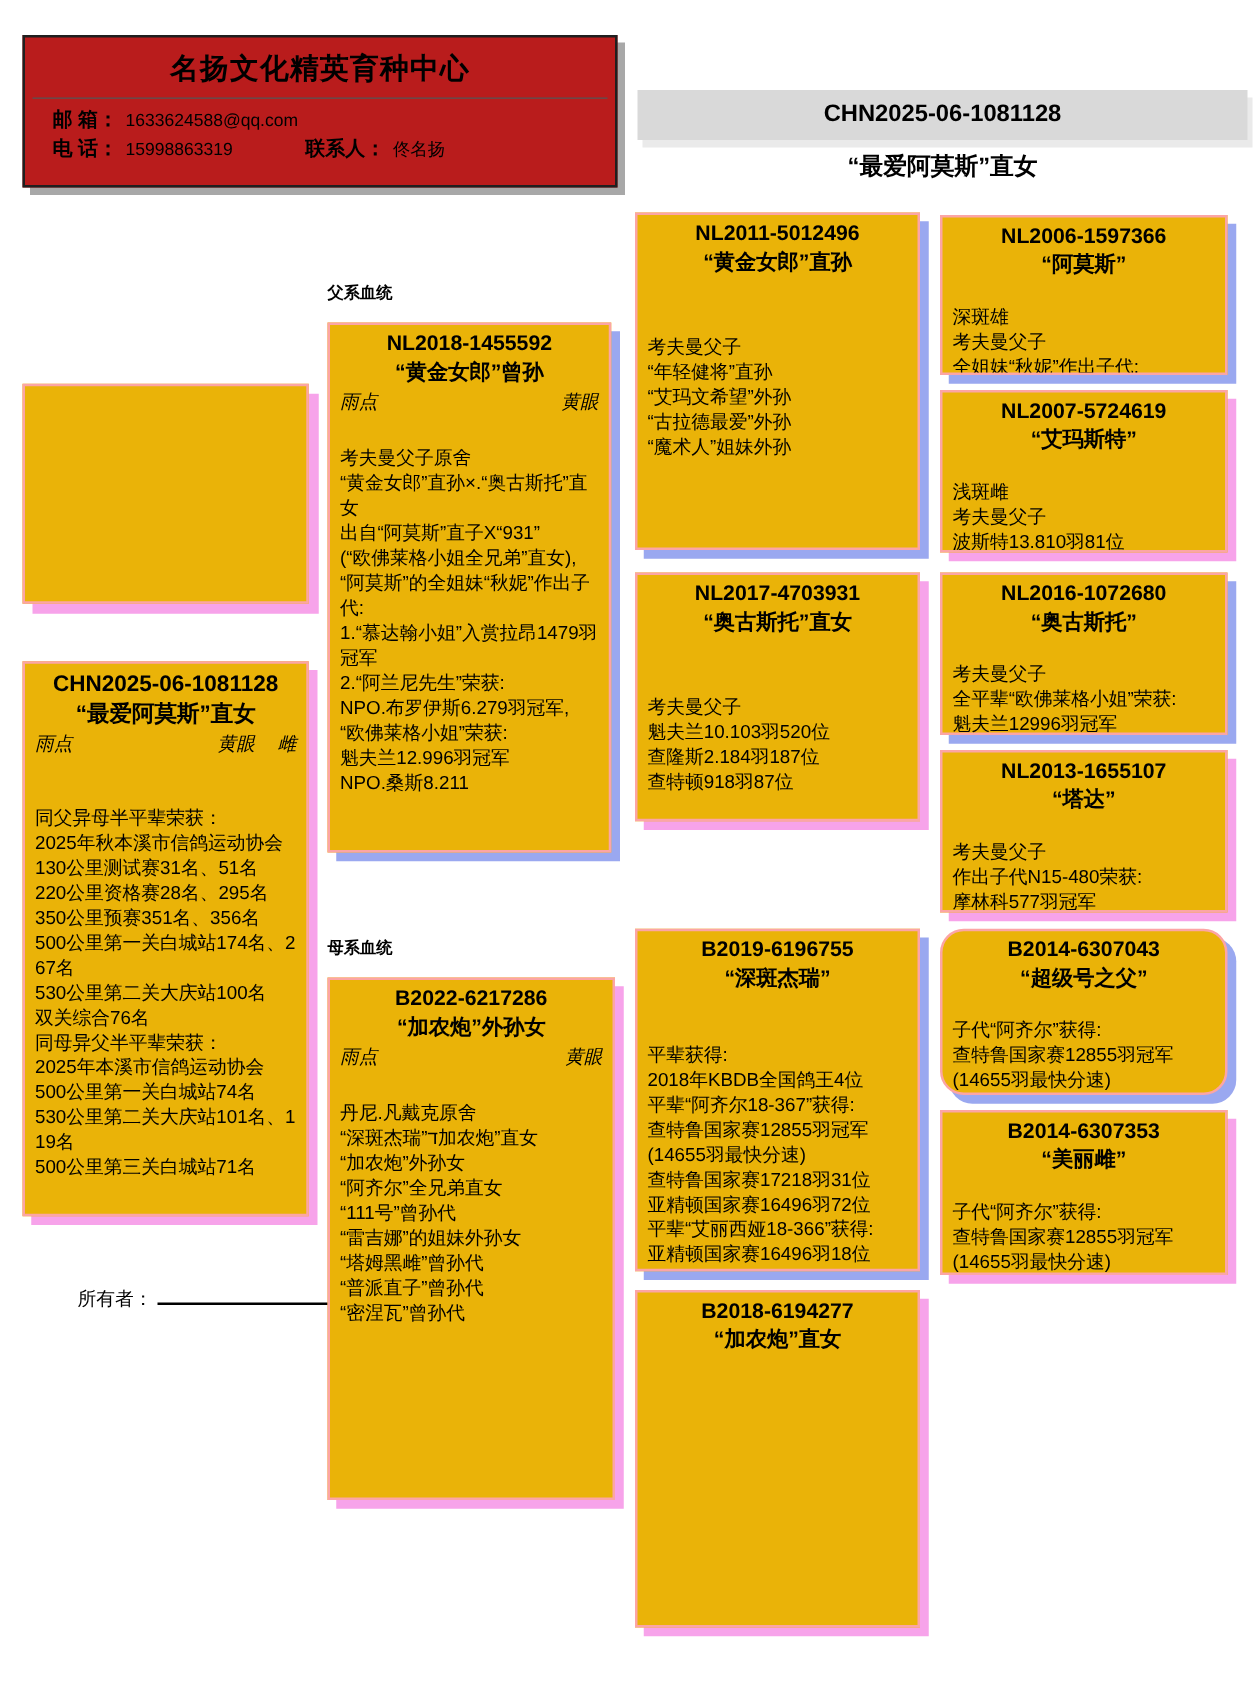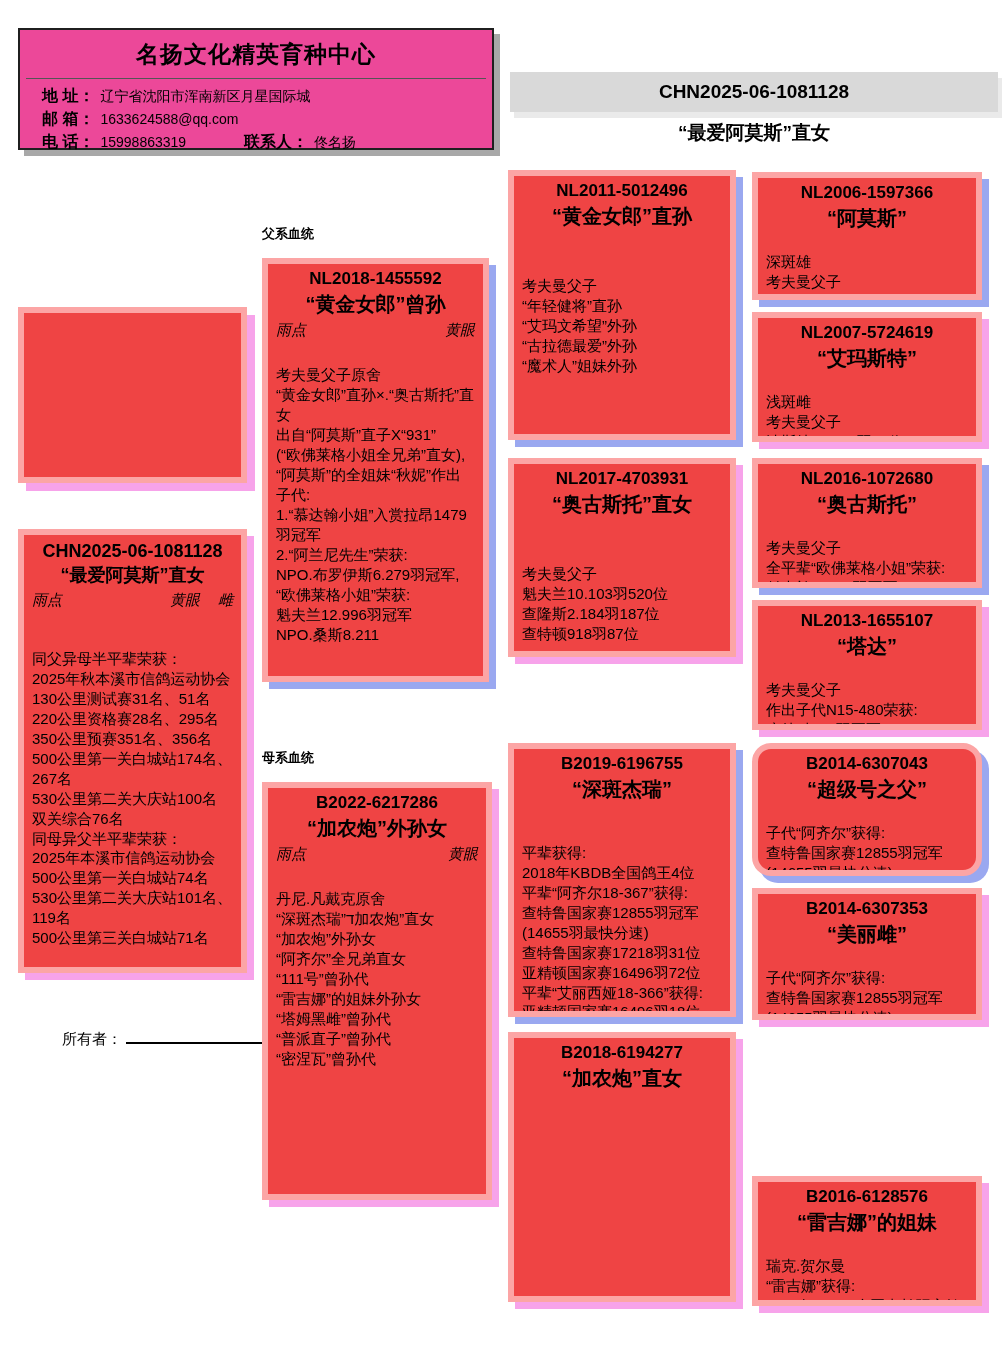--- a/index.html
+++ b/index.html
@@ -1,46 +1,46 @@
 <!DOCTYPE html>
 <html><head>
 <meta charset="utf-8">
 <style>
   html,body{margin:0;padding:0;background:#fff;}
   body{font-family:"Liberation Sans","DejaVu Sans",sans-serif;color:#000;}
   #page{position:relative;width:1006px;height:1366px;background:#fff;overflow:hidden;}
 
   
   .header-box{position:absolute;left:18px;top:28px;width:472px;height:118px;
-    background:#ec4899;border:2px solid #1f1f1f;box-shadow:6px 6px 0 #a8a8a8;}
+    background:#b91c1c;border:2px solid #1f1f1f;box-shadow:6px 6px 0 #a8a8a8;}
   .header-title{text-align:center;font-size:23px;font-weight:bold;padding-top:9px;letter-spacing:1px;}
   .header-divider{border-top:1px solid #555;margin:8px 6px 6px 6px;}
   .hrow{display:flex;align-items:baseline;padding:1px 0 1px 22px;}
   .hlabel{font-size:16px;font-weight:bold;white-space:nowrap;}
   .hvalue{font-size:14px;margin-left:6px;white-space:nowrap;}
   .hlabel2{font-size:16px;font-weight:bold;margin-left:58px;white-space:nowrap;}
 
   
   .ring-bar{position:absolute;left:510px;top:72px;width:488px;height:40px;background:#d9d9d9;
     box-shadow:4px 6px 0 #eaeaea;display:flex;align-items:center;justify-content:center;
     font-size:19px;font-weight:bold;}
   .ring-subtitle{position:absolute;left:510px;top:120px;width:488px;text-align:center;
     font-size:19px;font-weight:bold;}
 
   
   .lineage-label{position:absolute;font-size:13px;font-weight:bold;}
 
   
-  .pbox{position:absolute;background:#ef4444;border:6px solid #fca5a5;box-sizing:border-box;
+  .pbox{position:absolute;background:#eab308;border:2px solid #fca5a5;box-sizing:border-box;
     padding:4px 8px 4px 8px;overflow:hidden;}
   .pbox.male{box-shadow:7px 7px 0 #9aa8f0;}
   .pbox.female{box-shadow:7px 7px 0 #f7a3ea;}
   .pbox.photo{box-shadow:8px 8px 0 #f7a3ea;padding:0;}
   .box-ring{text-align:center;font-size:17px;font-weight:bold;line-height:1.35;}
-  .box-name{text-align:center;font-size:20px;font-weight:bold;line-height:1.35;}
+  .box-name{text-align:center;font-size:17px;font-weight:bold;line-height:1.35;}
   .trait-row{display:flex;justify-content:space-between;font-size:15px;line-height:1.3;margin-top:2px;font-style:italic;}
   .trait-right{display:flex;gap:18px;}
   .box-body{font-size:15px;line-height:1.33;white-space:pre-line;word-break:break-all;}
 
   .subject .box-ring,.subject .box-name{font-size:18px;}
   .subject .box-body{margin-top:40px;}
   .parent .box-body{margin-top:26px;}
   .g2 .box-body{margin-top:46px;}
   .g3 .box-body{margin-top:20px;}
 
@@ -49,24 +49,20 @@
   .owner-line{display:inline-block;width:138px;border-bottom:2px solid #000;height:14px;margin-left:4px;}
 </style>
 </head>
 <body>
 
 <div id="page">
 
   <div class="header-box">
     <div class="header-title">名扬文化精英育种中心</div>
     <div class="header-divider"></div>
-    <div class="hrow">
-      <span class="hlabel">地 址：</span>
-      <span class="hvalue">辽宁省沈阳市浑南新区月星国际城</span>
-    </div>
     <div class="hrow">
       <span class="hlabel">邮 箱：</span>
       <span class="hvalue">1633624588@qq.com</span>
     </div>
     <div class="hrow">
       <span class="hlabel">电 话：</span>
       <span class="hvalue">15998863319</span>
       <span class="hlabel2">联系人：</span>
       <span class="hvalue">佟名扬</span>
     </div>
@@ -217,21 +213,14 @@
 查特鲁国家赛12855羽冠军
 (14655羽最快分速)</div>
   </div>
   <div class="pbox female g3" style="left:752px;top:888px;width:230px;height:132px;">
     <div class="box-ring">B2014-6307353</div>
     <div class="box-name">“美丽雌”</div>
     <div class="box-body">子代“阿齐尔”获得:
 查特鲁国家赛12855羽冠军
 (14655羽最快分速)</div>
   </div>
-  <div class="pbox female g3" style="left:752px;top:1176px;width:230px;height:130px;">
-    <div class="box-ring">B2016-6128576</div>
-    <div class="box-name">“雷吉娜”的姐妹</div>
-    <div class="box-body">瑞克.贺尔曼
-“雷吉娜”获得:
-2016年KBDB全国中长距离鸽</div>
-  </div>
 
 </div>
 
 </body></html>

